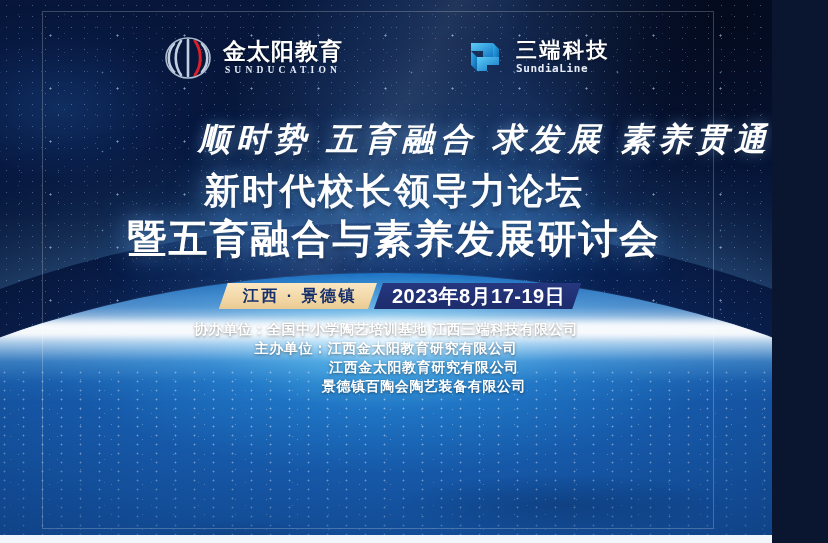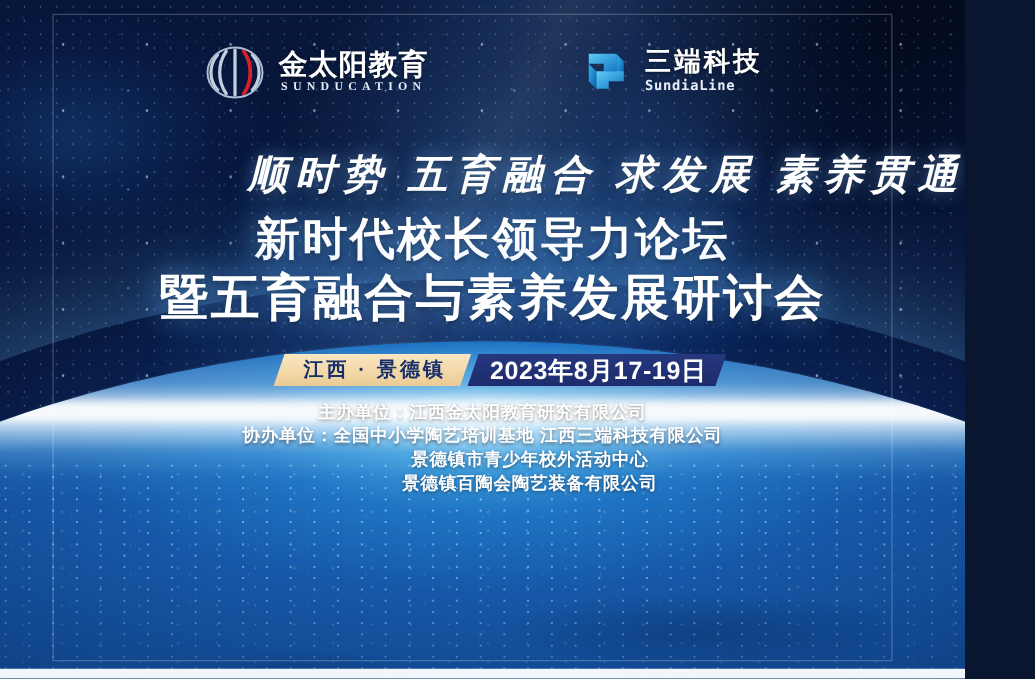--- a/index.html
+++ b/index.html
@@ -440,23 +440,23 @@
       <div class="title-line title-line-1">新时代校长领导力论坛</div>
       <div class="title-line title-line-2">暨五育融合与素养发展研讨会</div>
     </div>
 
     <div class="badge-row">
       <div class="badge badge-place">江西 · 景德镇</div>
       <div class="badge badge-date">2023年8月17-19日</div>
     </div>
 
     <div class="orgs">
+      <div class="org-line">协办单位：全国中小学陶艺培训基地  江西三端科技有限公司</div>
       <div class="org-line">主办单位：江西金太阳教育研究有限公司</div>
-      <div class="org-line">协办单位：全国中小学陶艺培训基地  江西三端科技有限公司</div>
-      <div class="org-line org-indent">景德镇市青少年校外活动中心</div>
+      <div class="org-line org-indent">江西金太阳教育研究有限公司</div>
       <div class="org-line org-indent">景德镇百陶会陶艺装备有限公司</div>
     </div>
 
   </div>
 
   <div class="bottom-strip"></div>
 
 </div>
 
 </body></html>

